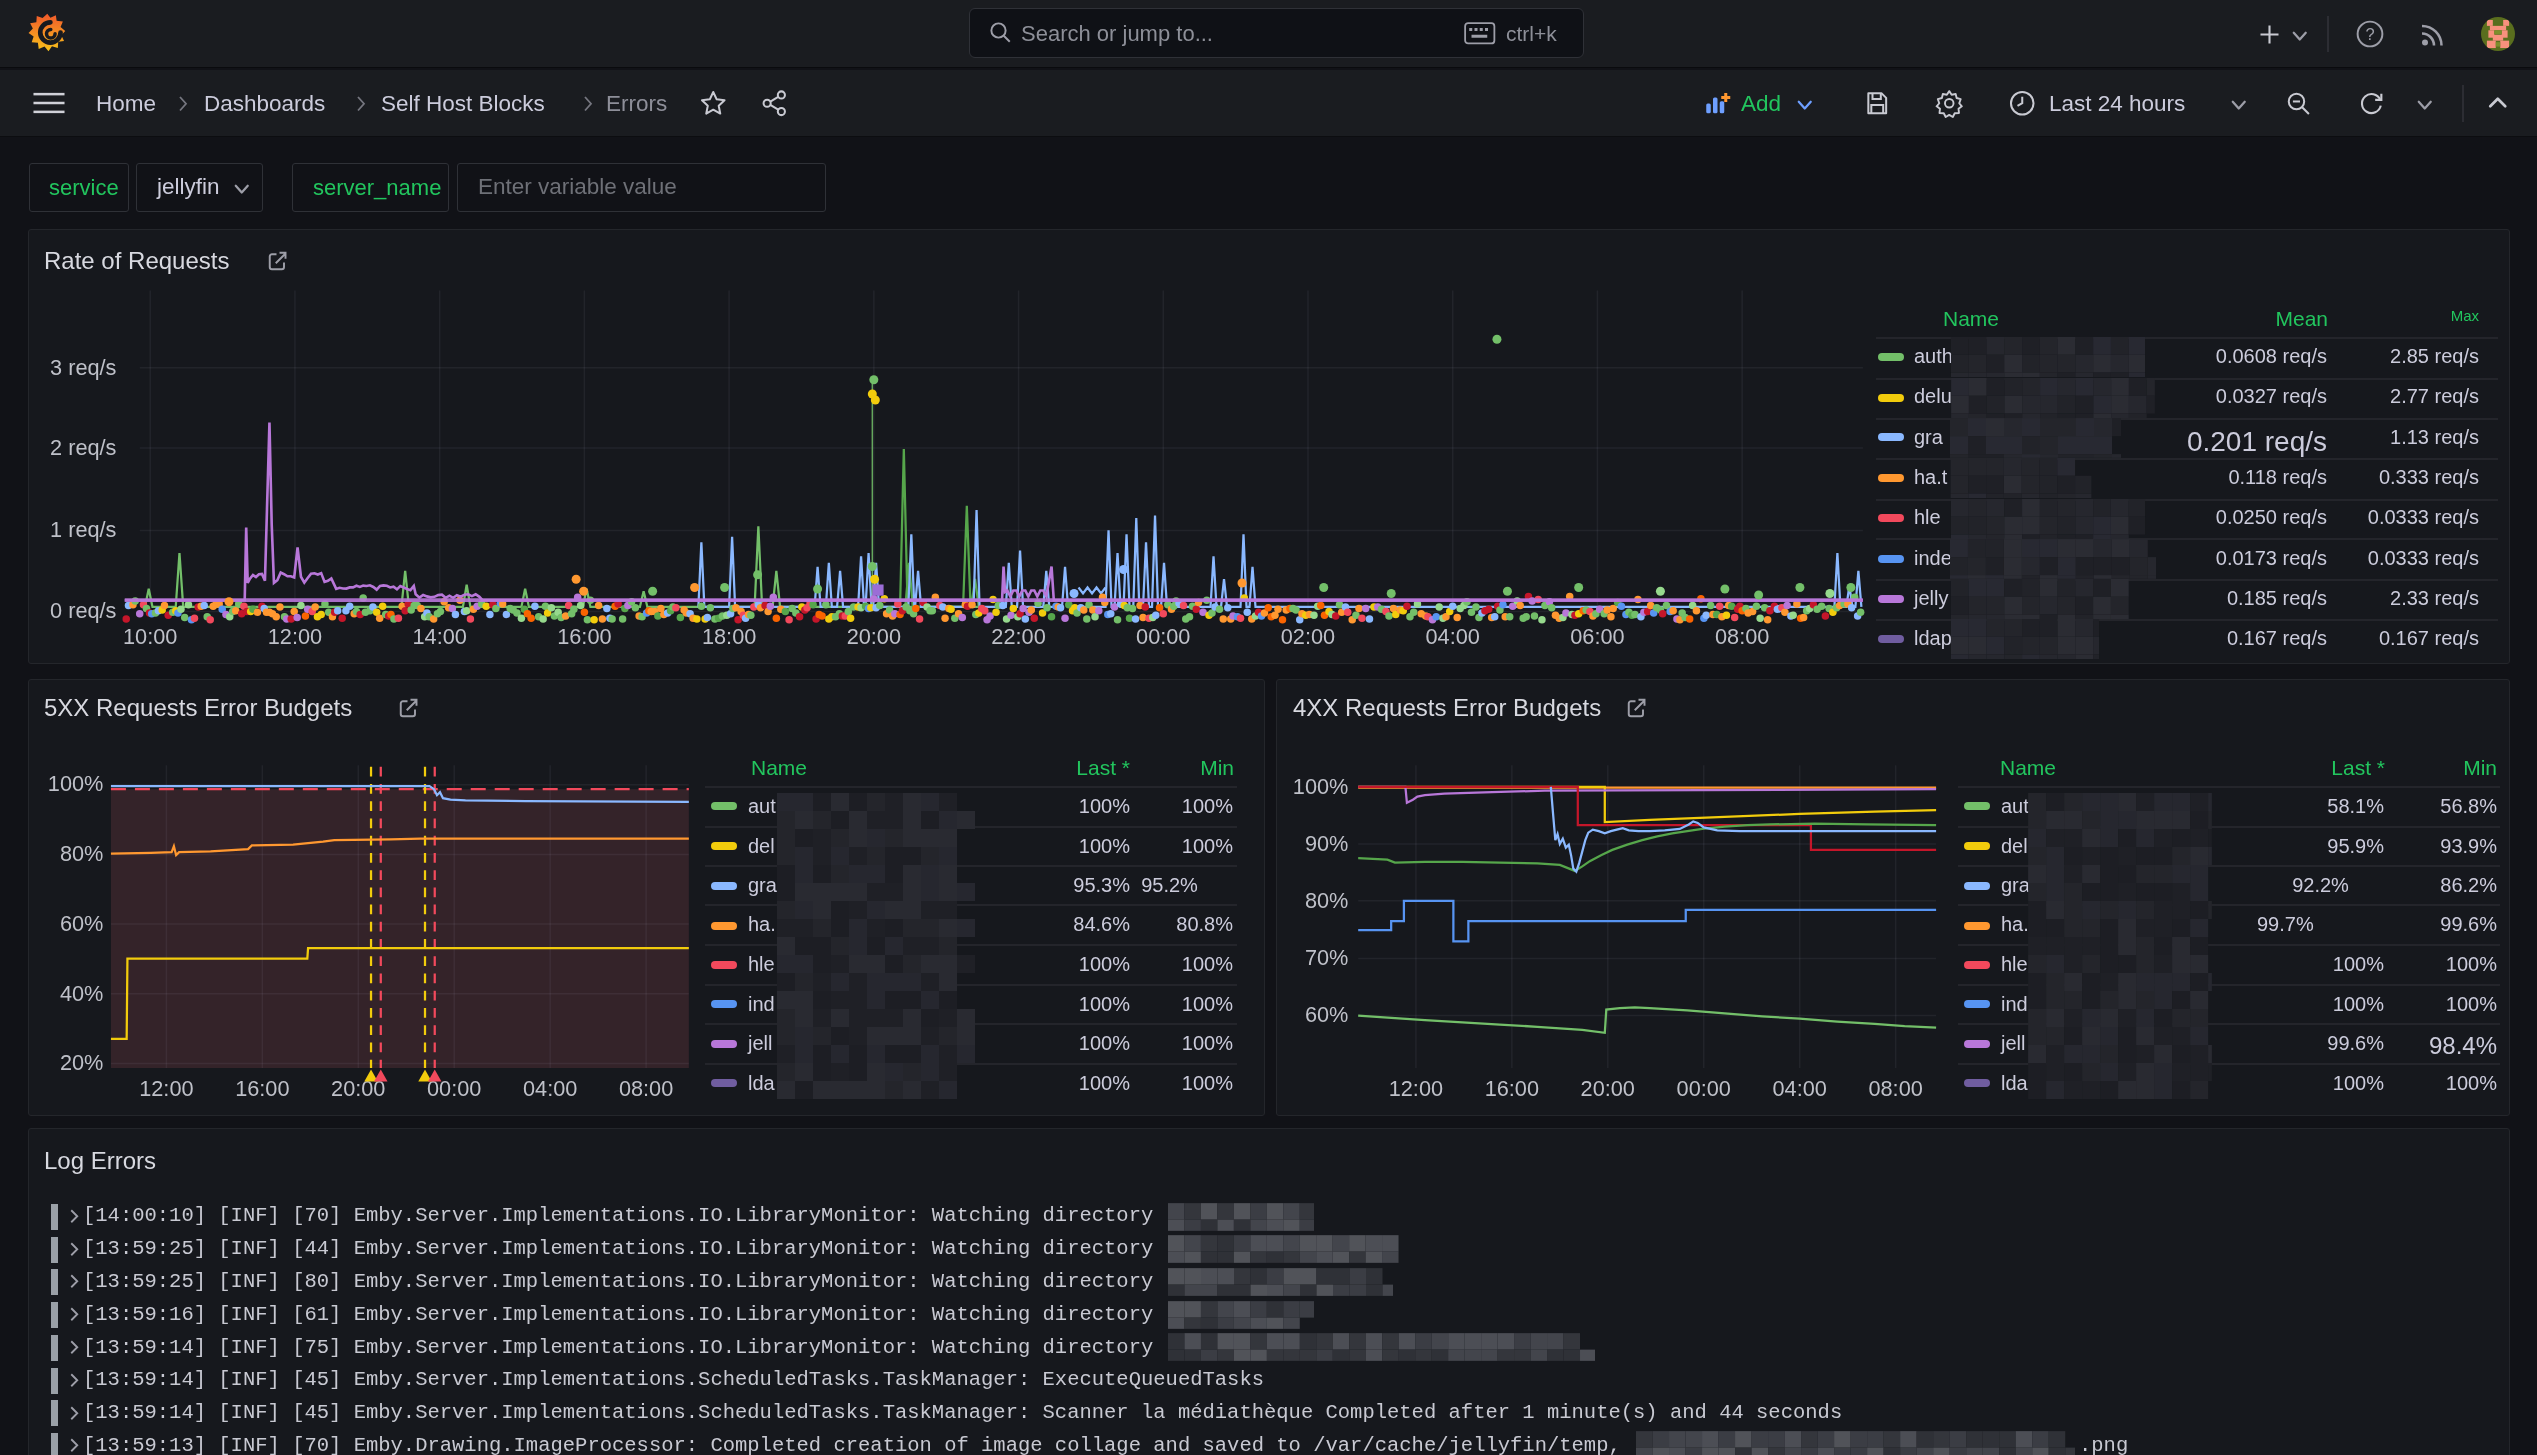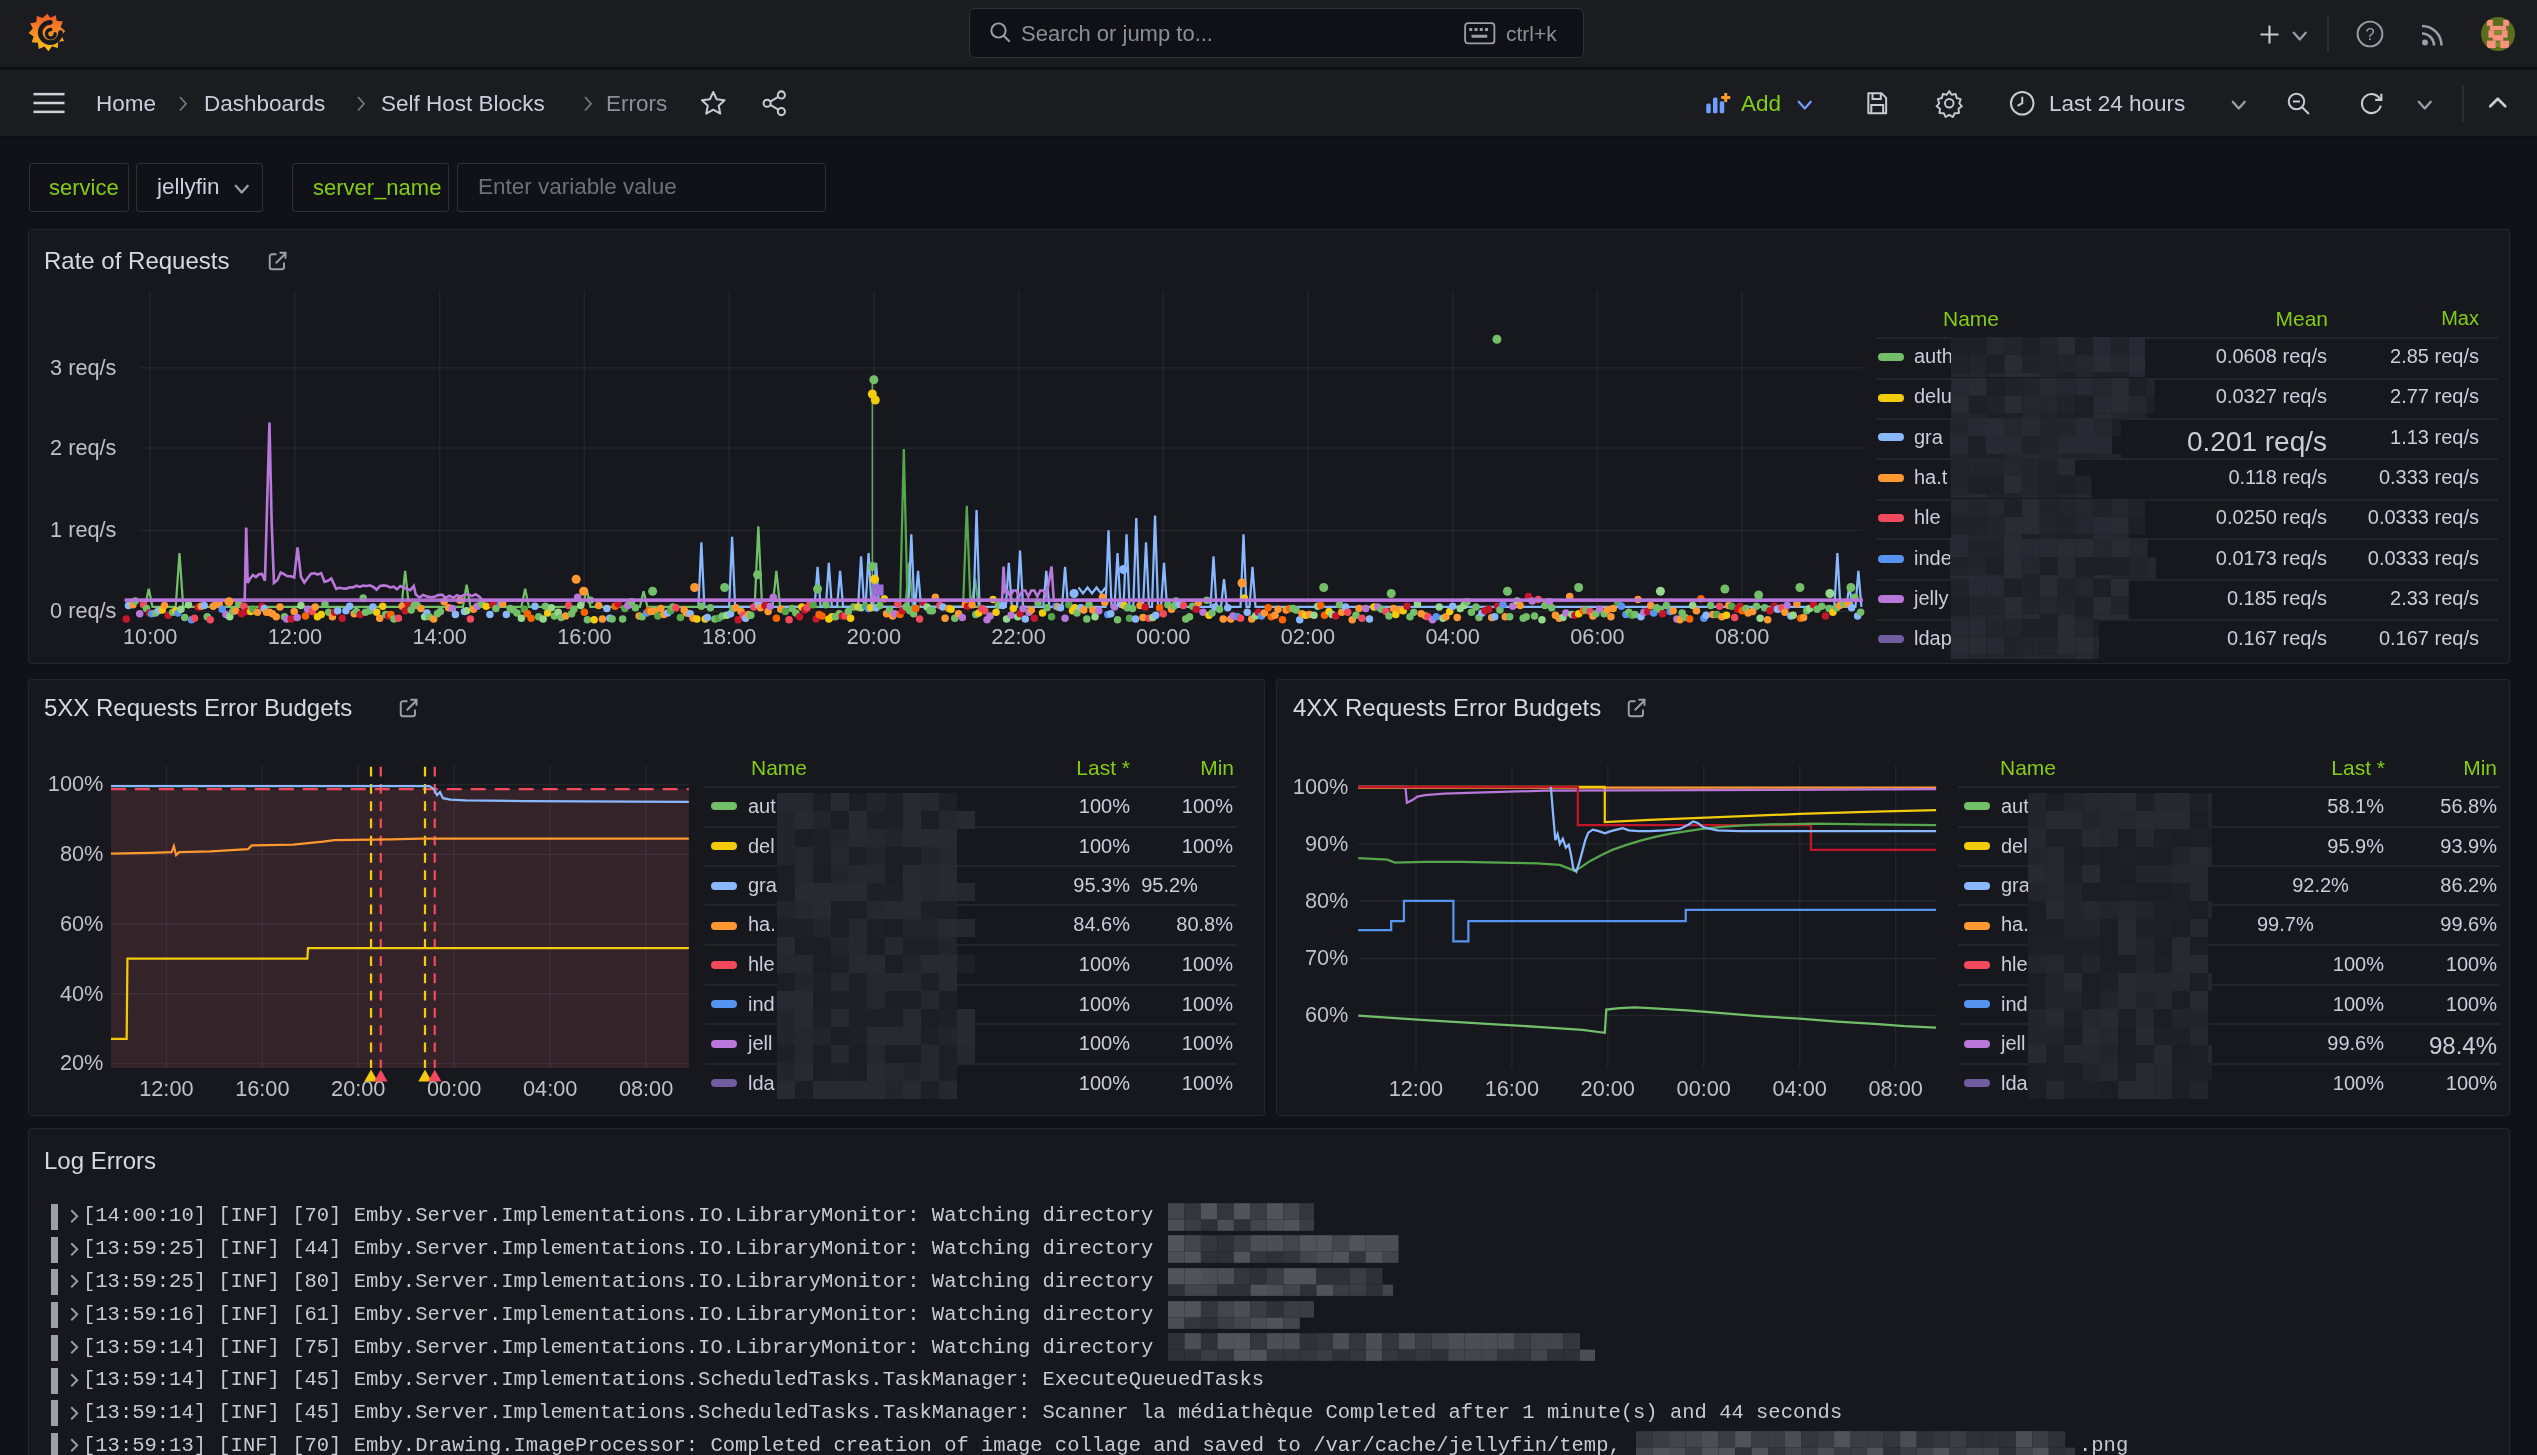--- a/index.html
+++ b/index.html
@@ -1,18 +1,18 @@
 <!DOCTYPE html>
 <html style="font-size:12px"><head><meta charset="utf-8"><style>
 *{margin:0;padding:0;box-sizing:border-box}
 html,body{width:2538px;height:1455px;background:#111217;overflow:hidden}
 body{font-family:"Liberation Sans",sans-serif;position:relative}
 .abs{position:absolute}
 .txt{color:#ccccdc}
-.blue{color:#84cc16}
+.blue{color:#22c55e}
 .semi{font-weight:400}
 .hsep{height:1.5px;background:#24252b}
 .panel{position:absolute;background:#16181d;border:1.5px solid #24262b;border-radius:3px}
 .ptitle{position:absolute;color:#d8d9e0;font-size:24px;font-weight:400}
 .mono{font-family:"Liberation Mono",monospace;font-size:20.5px;color:#c8c9d2;white-space:pre}
 .bar{position:absolute;left:0;width:2538px;background:#1a1c20}
 .vbtn{position:absolute;border:1.5px solid #2f3137;border-radius:3px;background:#111217}
 </style></head><body>
 
 <div class="bar" style="top:0;height:68px;border-bottom:1.5px solid #0a0b0e"></div>
@@ -765,21 +765,21 @@
     <circle cx="2440" cy="792" r="6" fill="#96D98D"></circle>
     <circle cx="2468" cy="784" r="6" fill="#73BF69"></circle>
     <circle cx="1090" cy="786" r="6" fill="#73BF69"></circle>
     <circle cx="1010" cy="767" r="6" fill="#73BF69"></circle>
     <circle cx="966" cy="784" r="6" fill="#73BF69"></circle>
     <circle cx="870" cy="789" r="6" fill="#73BF69"></circle>
     <rect x="1163" y="780" width="15" height="15" fill="#9B6DD6"></rect>
   </svg>
 <div class="abs blue semi" style="left:1943px;top:307px;font-size:21px">Name</div>
 <div class="abs blue semi" style="left:2163px;top:307px;width:165px;text-align:right;font-size:21px">Mean</div>
-<div class="abs blue semi" style="left:2299px;top:307px;width:180px;text-align:right;font-size:20px">Max</div>
+<div class="abs blue semi" style="left:2299px;top:307px;width:180px;text-align:right;font-size:15px">Max</div>
 <div class="abs hsep" style="left:1876px;top:337px;width:622px"></div>
 <div class="abs" style="left:1878px;top:353px;width:25.5px;height:8.2px;border-radius:4.5px;background:#73BF69"></div>
 <div class="abs txt" style="left:1914px;top:345px;font-size:20px">auth</div>
 <div class="abs txt" style="left:2140px;top:345px;width:187px;text-align:right;font-size:20px">0.0608 req/s</div>
 <div class="abs txt" style="left:2292px;top:345px;width:187px;text-align:right;font-size:20px">2.85 req/s</div>
 <div class="abs hsep" style="left:1876px;top:378px;width:622px"></div>
 <svg class="abs" style="left:1950px;top:337px" width="196" height="40" viewBox="0 0 262 54">
     <rect x="0" y="0" width="24" height="24" fill="#1f2026"></rect>
     <rect x="24" y="0" width="24" height="24" fill="#1f2026"></rect>
     <rect x="48" y="0" width="24" height="24" fill="#26272e"></rect>

